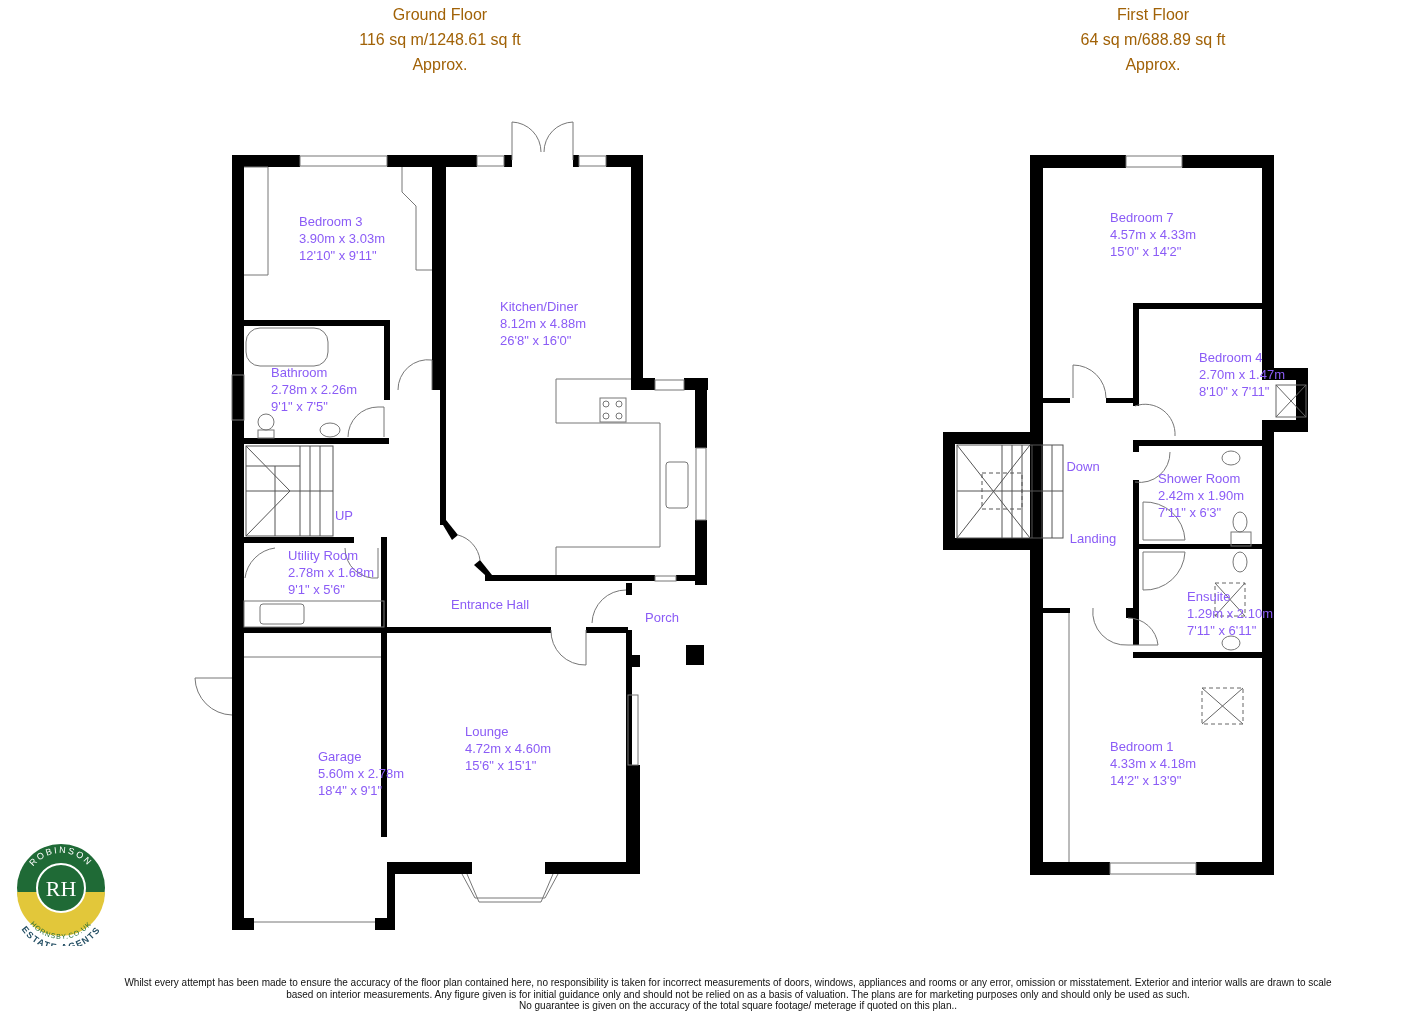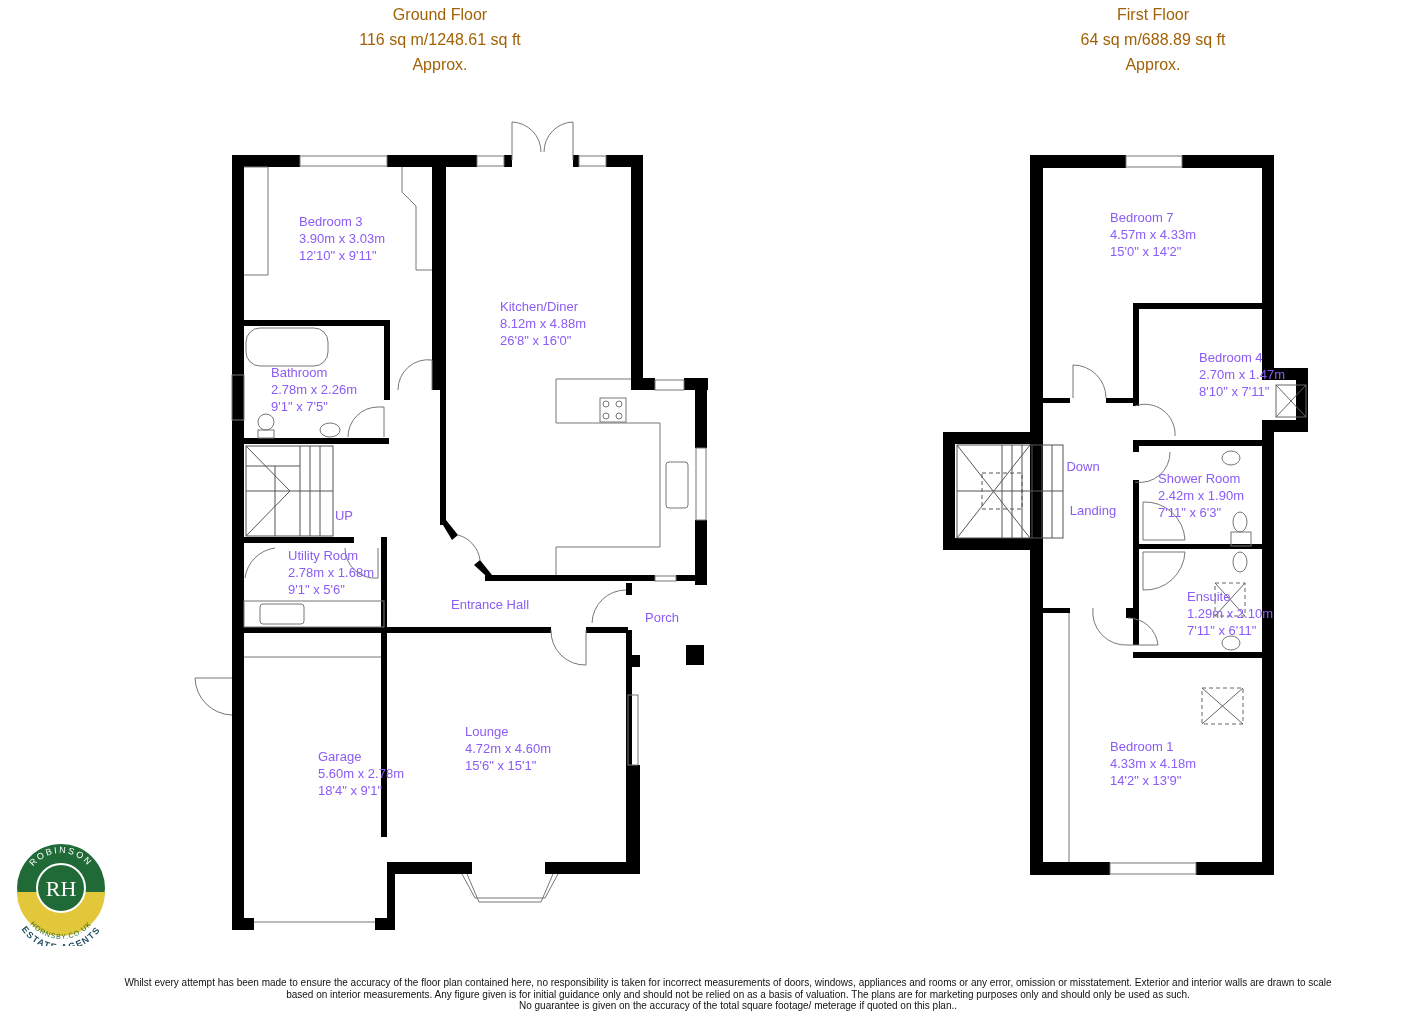--- a/index.html
+++ b/index.html
@@ -250,21 +250,21 @@
   <div>Ensuite</div>
   <div>1.29m x 2.10m</div>
   <div>7'11" x 6'11"</div>
 </div>
 <div class="room-label" style="left:1153px;top:738px;">
   <div>Bedroom 1</div>
   <div>4.33m x 4.18m</div>
   <div>14'2" x 13'9"</div>
 </div>
 <div class="room-label" style="left:1083px;top:458px;">Down</div>
-<div class="room-label" style="left:1093px;top:502px;">Landing</div>
+<div class="room-label" style="left:1093px;top:530px;">Landing</div>
 
 <div class="logo">
   <svg width="106" height="106" viewBox="0 0 106 106">
     <defs>
       <path id="arcTop" d="M18 48 A35 35 0 0 1 88 48"></path>
       <path id="arcBot" d="M14 60 A39 39 0 0 0 92 60"></path>
       <path id="arcOuter" d="M6 72 A48 48 0 0 0 100 72"></path>
     </defs>
     <circle cx="53" cy="48" r="44" fill="#1f6a36"></circle>
     <path d="M9 52 A44 44 0 0 0 97 52 Z" fill="#e2c73a"></path>

